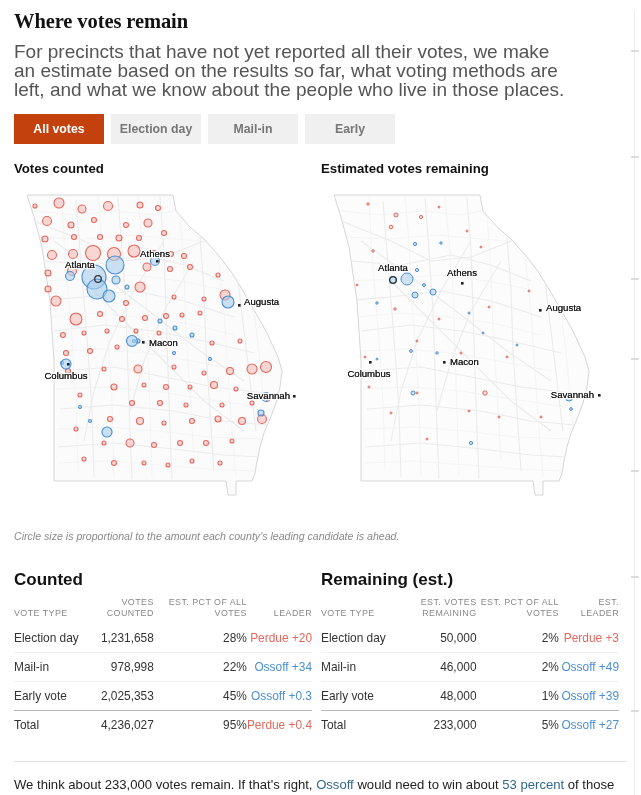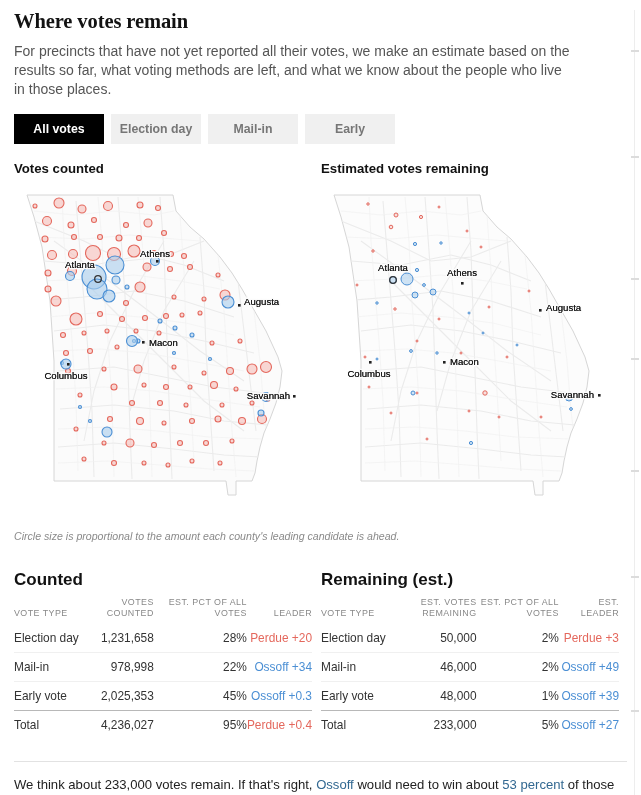--- a/index.html
+++ b/index.html
@@ -40,21 +40,21 @@
 
   h1.headline {
     font-family: "Liberation Serif", serif;
     font-size: 20.5px;
     font-weight: 700;
     letter-spacing: -0.1px;
     margin: 10px 0 0 0;
     color: #121212;
   }
   p.intro {
-    font-size: 14px;
+    font-size: 19px;
     line-height: 19px;
     color: #555555;
     margin: 9px 0 0 0;
     max-width: 560px;
   }
 
   .tabs {
     display: flex;
     gap: 7px;
     margin-top: 15px;
@@ -65,21 +65,21 @@
     font-size: 12.3px;
     font-weight: 600;
     padding: 8px 0;
     width: 90px;
     text-align: center;
     border: none;
     cursor: pointer;
     font-family: "Liberation Sans", sans-serif;
   }
   .tab.active {
-    background: #000000;
+    background: #c2410c;
     color: #ffffff;
   }
 
   .maps {
     display: flex;
     margin-top: 17px;
   }
   .map-col { width: 298px; }
   .map-col.right { margin-left: 9px; }
   .map-title {

